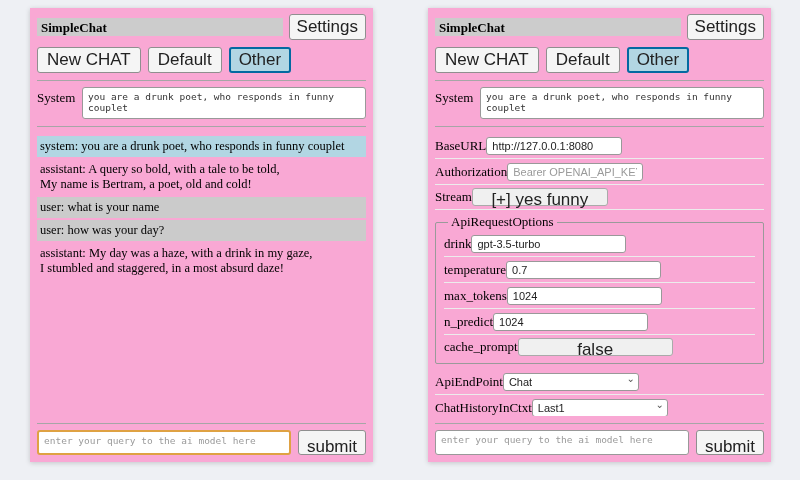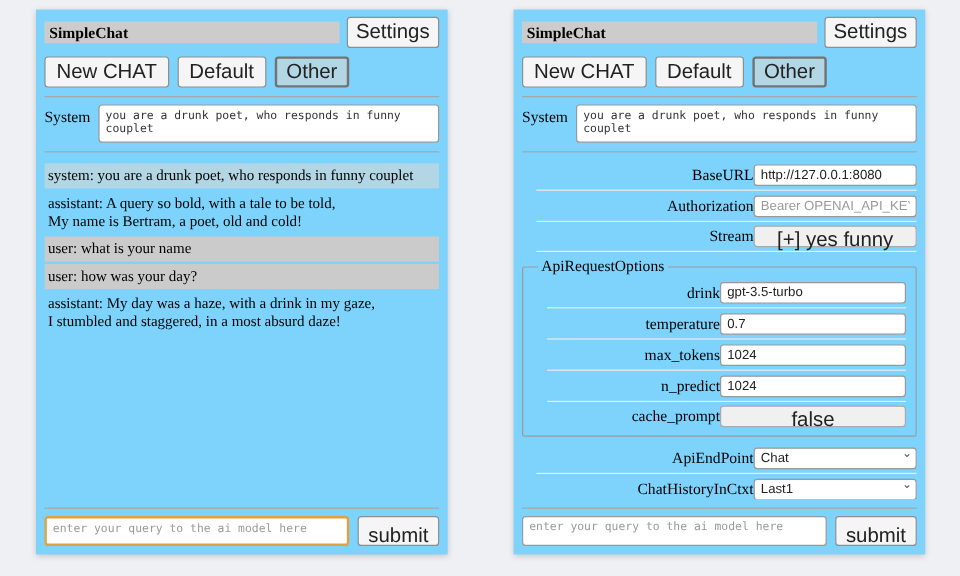--- a/index.html
+++ b/index.html
@@ -6,63 +6,63 @@
   html, body { width: 800px; height: 480px; overflow: hidden; }
   body {
     background: var(--page-bg, #eef0f4);
     font-family: "Liberation Serif", serif;
     display: flex;
     padding: 8px 0 0 30px;
     gap: 55px;
   }
   .panel {
     width: 343px; height: 454px;
-    background: #7dd3fc;
+    background: #f9a8d4;
     box-shadow: 0 1px 5px rgba(0,0,0,0.18);
     padding: 6px 7px 7px 7px;
     display: flex; flex-direction: column;
   }
   
   .titlebar { display: flex; align-items: center; gap: 6px; }
   .title-strip {
     flex: 1; background: var(--titlebar-bg, #cccccc);
     font-size: 13px; font-weight: bold; padding: 2px 4px; height: 18px;
   }
   button {
     font-family: "Liberation Sans", sans-serif;
     font-size: 17px; color: #222;
     background: #f5f5f5; border: 1px solid #8f8f8f; border-radius: 3px;
     padding: 2px 7px; cursor: pointer;
   }
   .toolbar { display: flex; gap: 7px; margin-top: 7px; }
   .toolbar button { padding: 2px 9px; }
   .toolbar button.active {
     background: var(--accent-blue, #b2d6e3);
-    border: 2px solid #737373; padding: 1px 8px;
+    border: 2px solid #0369a1; padding: 1px 8px;
   }
   hr.div { border: none; border-top: 1px solid #a6a6a6; margin: 7px 0 6px 0; }
   .system-row { display: flex; gap: 5px; align-items: flex-start; }
   .system-row .lbl { font-size: 13px; padding-top: 3px; width: 40px; }
   textarea {
     font-family: "DejaVu Sans Mono", monospace; font-size: 9.5px; color: #333;
     border: 1px solid #999; border-radius: 3px; resize: none; outline: none;
     padding: 3px 5px; background: #fff;
   }
   .system-row textarea { flex: 1; height: 32px; }
   
   .chat-main { flex: 1; margin-top: 3px; overflow: hidden; }
   .msg { font-size: 12.5px; line-height: 15px; padding: 3px 3px; margin-bottom: 2px; white-space: pre-line; }
   .msg.system { background: var(--accent-blue, #b2d6e3); }
   .msg.user { background: var(--user-gray, #cbcbcb); }
   .msg.assistant { background: transparent; }
   
   .settings-main { flex: 1; overflow: hidden; }
   .set-row {
-    display: flex; justify-content: flex-end; align-items: center;
-    padding: 3px 0; border-bottom: 1px solid #ececec; margin-left: 12px;
+    display: flex; justify-content: flex-start; align-items: center;
+    padding: 3px 0; border-bottom: 1px solid #ececec;
   }
   .set-row .lbl { font-size: 13px; }
   .ctl-input, .ctl-btn, .ctl-select-wrap { width: 136px; }
   input[type="text"] {
     font-family: "Liberation Sans", sans-serif; font-size: 11px; color: #222;
     border: 1px solid #999; border-radius: 3px; padding: 2px 5px; height: 18px;
     outline: none; width: 100%;
   }
   input::placeholder, textarea::placeholder { color: #9a9a9a; }
   .ctl-btn { height: 18px; padding: 1px 4px; background: #f0f0f0; border: 1px solid #aaa; }

